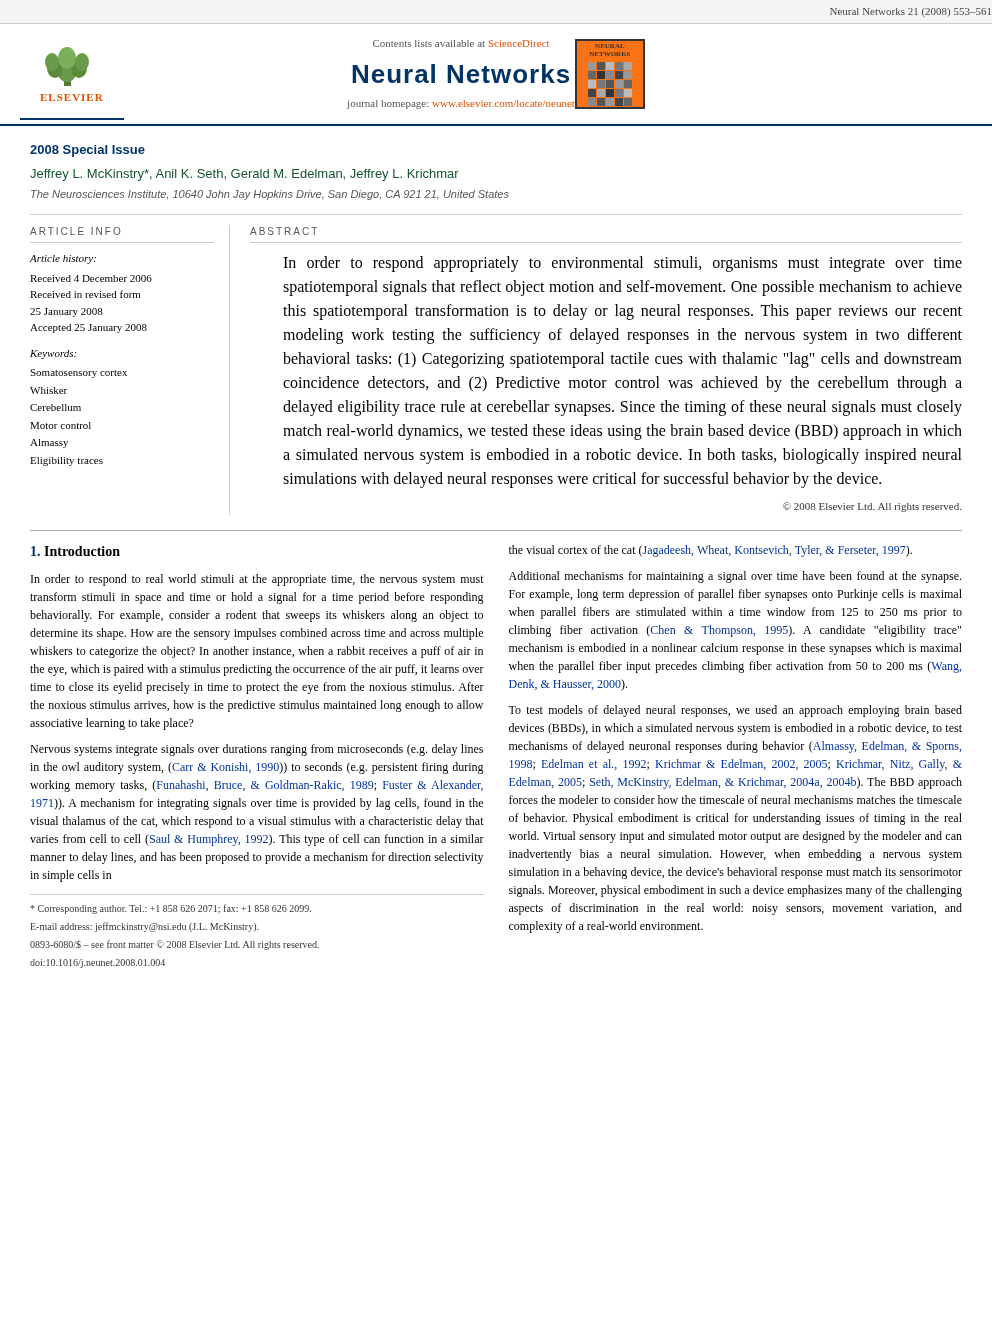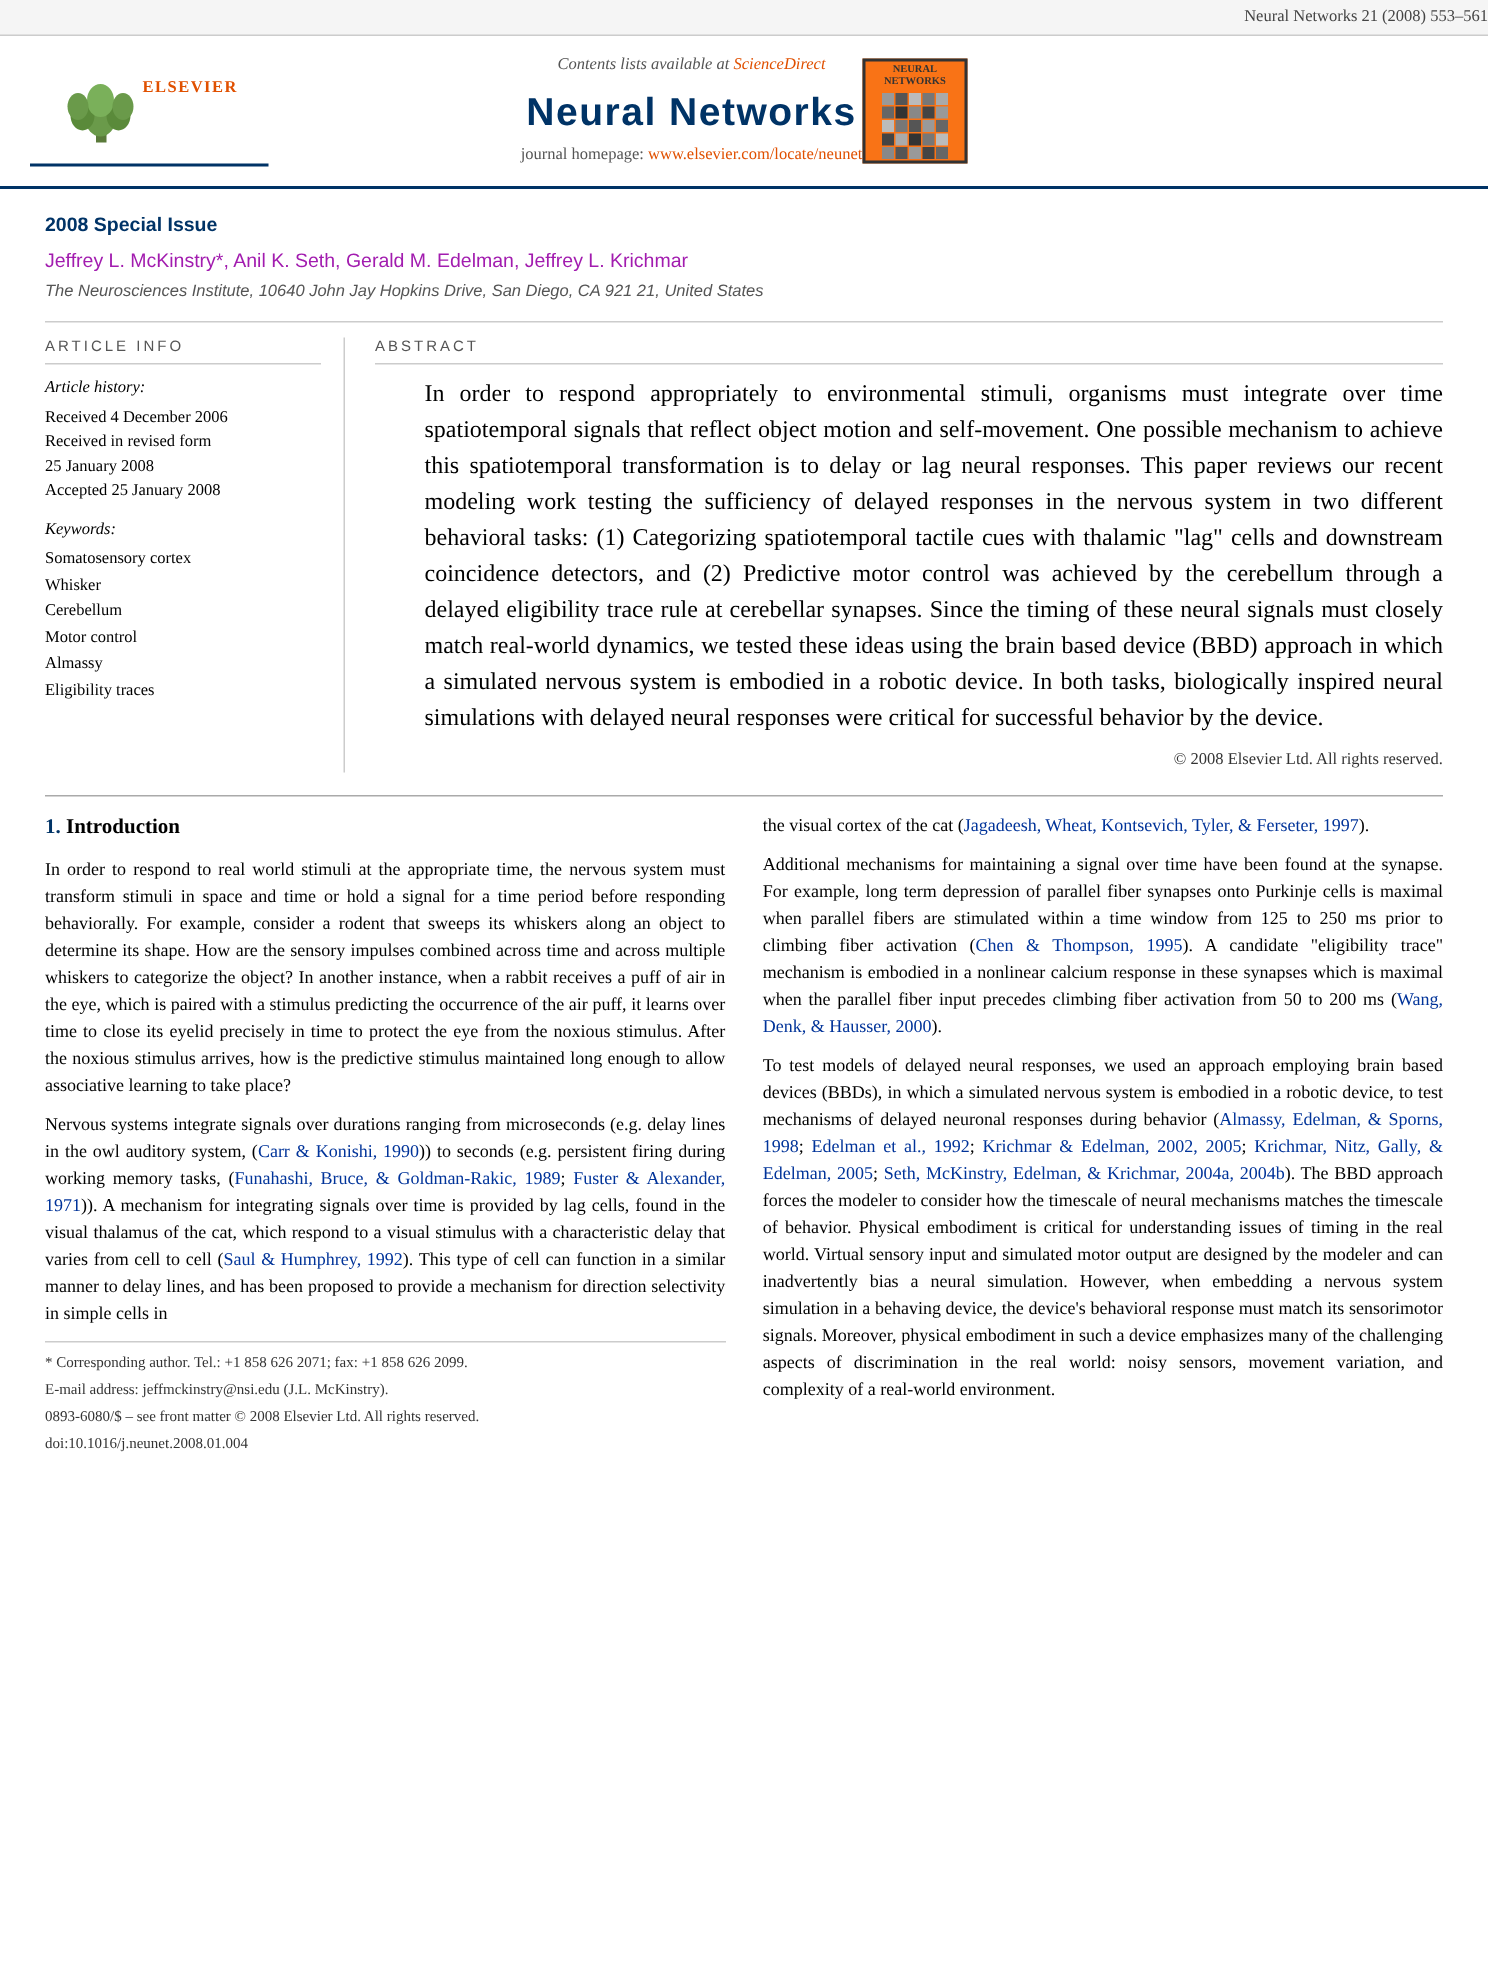--- a/index.html
+++ b/index.html
@@ -31,41 +31,40 @@
       border-bottom: 2px solid #003366;
       padding: 12px 20px;
       position: relative;
       background: #fff;
     }
 
     .journal-banner .elsevier-logo {
       position: absolute;
       left: 20px;
       display: flex;
-      flex-direction: row;
+      flex-direction: column;
       align-items: flex-start;
     }
 
     .elsevier-text {
       font-size: 11px;
       color: #e05000;
       font-weight: bold;
       letter-spacing: 1px;
       margin-top: 2px;
     }
 
     .journal-center {
       text-align: center;
     }
 
     .sciencedirect-link {
       font-size: 11px;
       color: #555;
       margin-bottom: 4px;
-      font-style: italic;
     }
 
     .sciencedirect-link a {
       color: #e05000;
       text-decoration: none;
     }
 
     .journal-title-banner {
       font-size: 26px;
       font-weight: bold;
@@ -122,21 +121,21 @@
       font-weight: bold;
       color: #000;
       margin-bottom: 8px;
       font-family: Arial, sans-serif;
       line-height: 1.3;
     }
 
     
     .authors {
       font-size: 13px;
-      color: #a21caf;
+      color: #14532d;
       margin-bottom: 4px;
       font-family: Arial, sans-serif;
     }
 
     
     .affiliation {
       font-size: 11px;
       color: #555;
       font-style: italic;
       margin-bottom: 12px;

